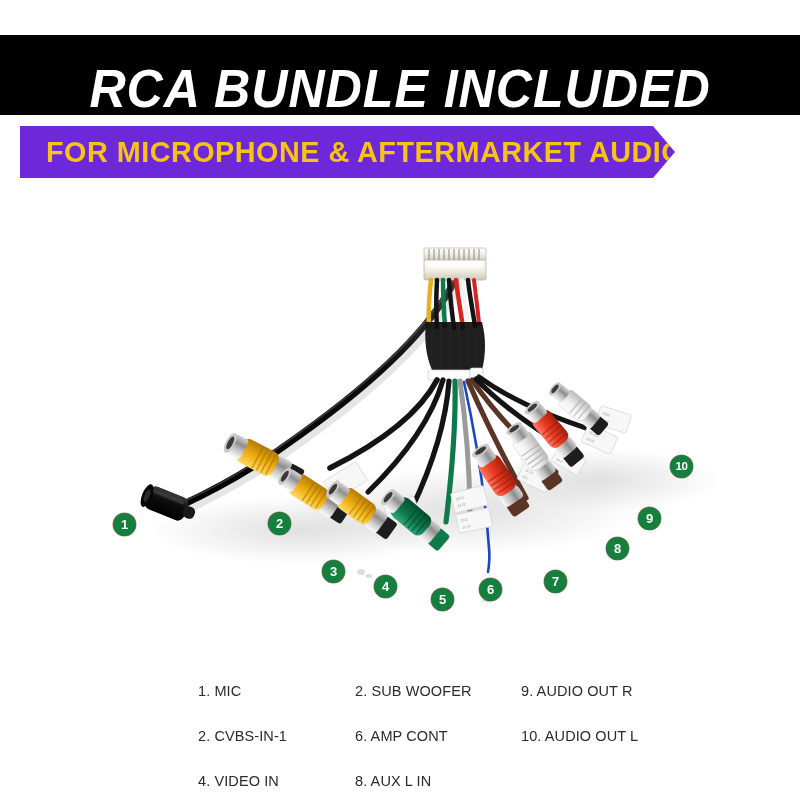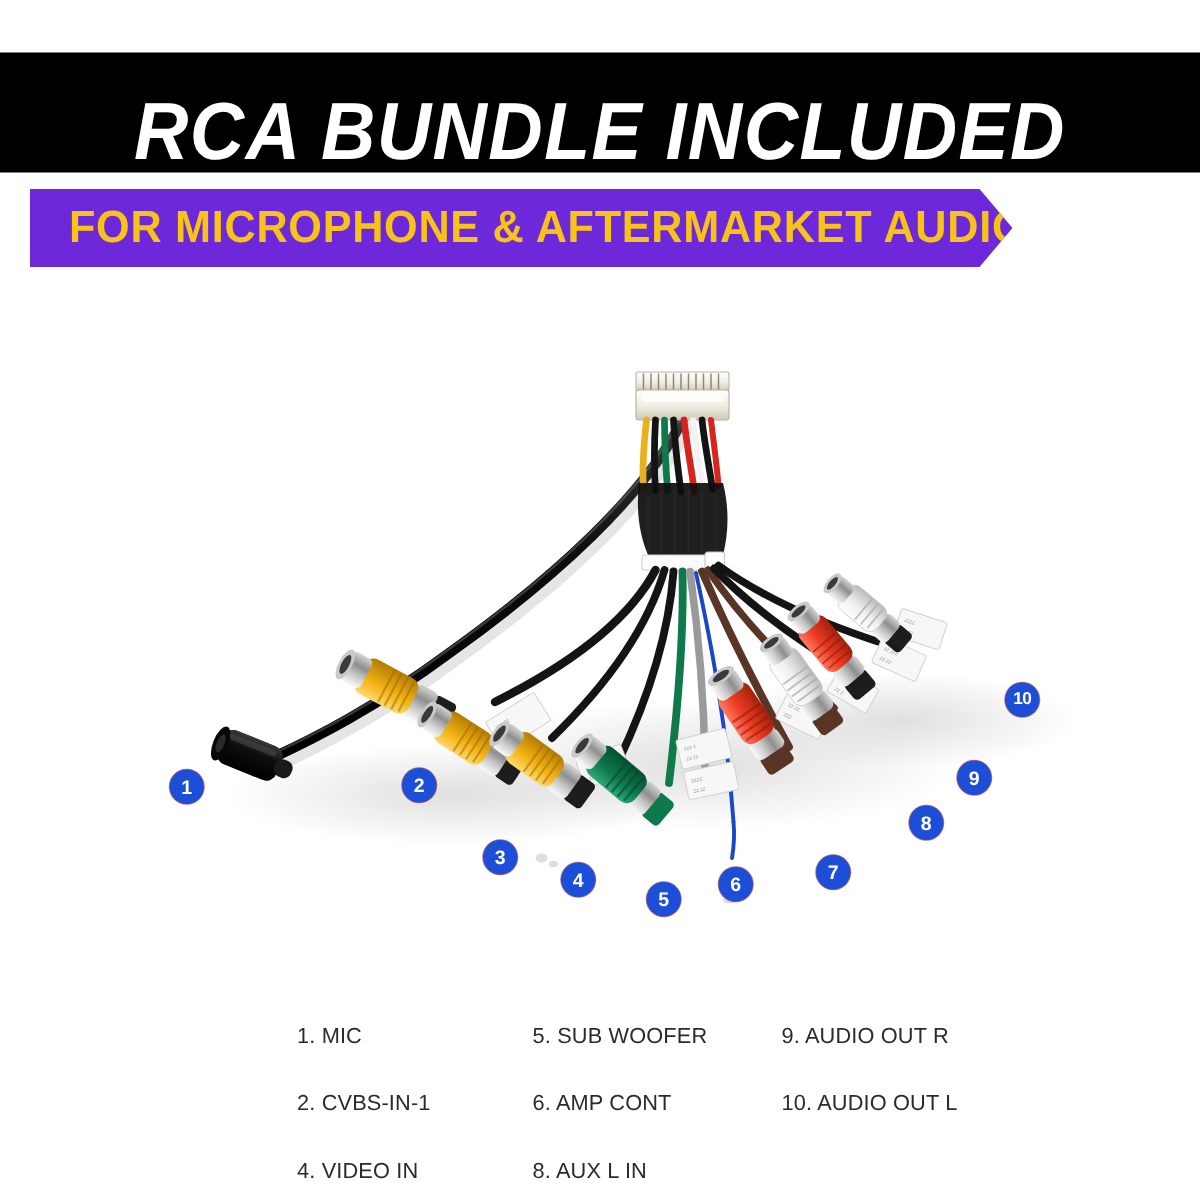--- a/index.html
+++ b/index.html
@@ -84,21 +84,21 @@
   }
 
   
   .stage{position:absolute;left:0;top:180px;width:800px;height:480px;}
   .stage svg{display:block;width:800px;height:480px;}
 
   
   .callout{
     position:absolute;
     width:23px;height:23px;border-radius:50%;
-    background:#1d4ed8;
+    background:#15803d;
     color:#ffffff;
     font-family:"Liberation Sans",sans-serif;
     font-weight:bold;
     font-size:13px;
     display:flex;align-items:center;justify-content:center;
     line-height:1;
     box-shadow:0 0 0 0.5px rgba(140,0,6,.55);
   }
   .callout.wide{font-size:11.5px;letter-spacing:-0.4px;}
 
@@ -475,21 +475,21 @@
 
   <div class="legend">
 
     <div class="legend-col c1">
       <div class="legend-item">1. MIC</div>
       <div class="legend-item">2. CVBS-IN-1</div>
       <div class="legend-item">4. VIDEO IN</div>
     </div>
 
     <div class="legend-col c2">
-      <div class="legend-item">5. SUB WOOFER</div>
+      <div class="legend-item">2. SUB WOOFER</div>
       <div class="legend-item">6. AMP CONT</div>
       <div class="legend-item">8. AUX L IN</div>
     </div>
 
     <div class="legend-col c3">
       <div class="legend-item">9. AUDIO OUT R</div>
       <div class="legend-item">10. AUDIO OUT L</div>
     </div>
 
   </div>

